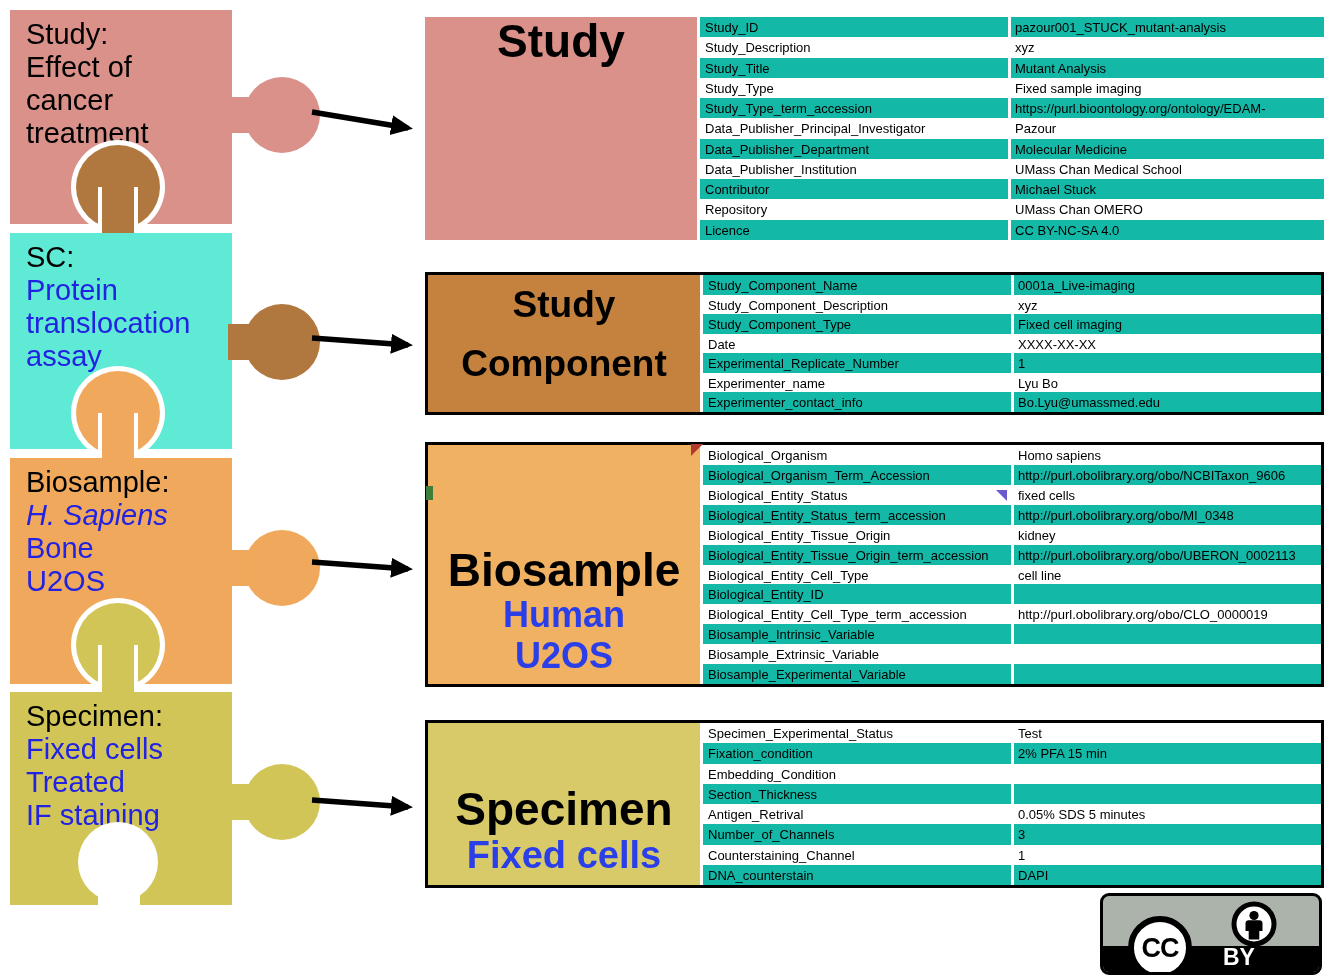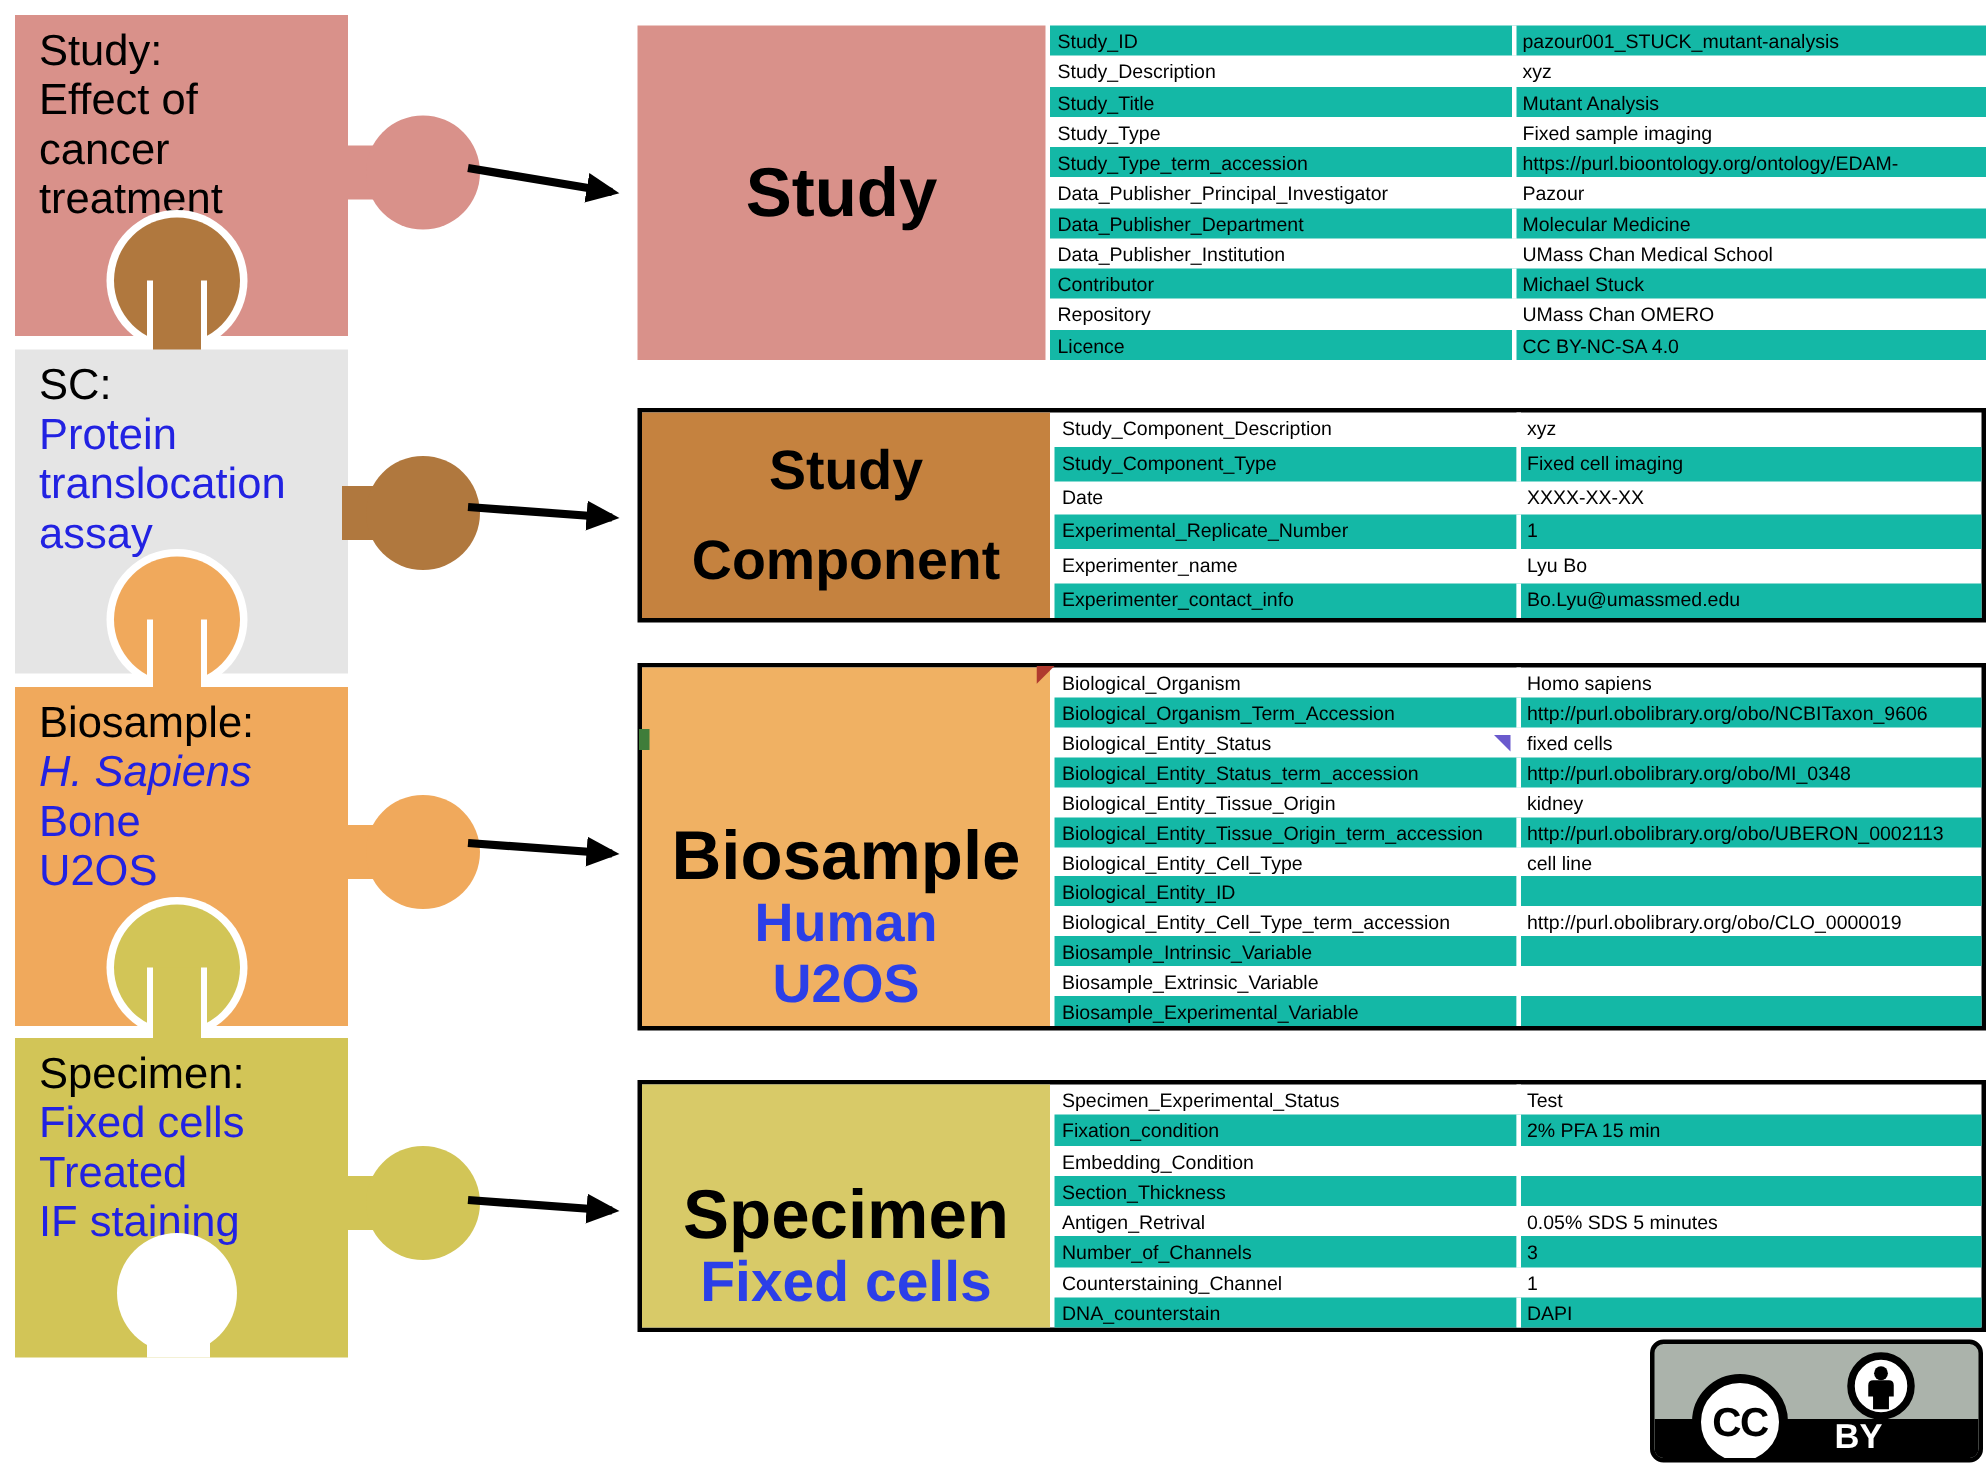--- a/index.html
+++ b/index.html
@@ -11,21 +11,21 @@
   .knob-neck{position:absolute;}
   .upknob-circle{position:absolute;width:84px;height:84px;border-radius:50%;box-shadow:0 0 0 5px #fff;}
   .upknob-neck{position:absolute;width:40px;box-sizing:border-box;border-left:4px solid #fff;border-right:4px solid #fff;}
   .hole-circle{position:absolute;width:80px;height:80px;border-radius:50%;background:#fff;}
   .hole-neck{position:absolute;width:42px;background:#fff;}
   
   svg.arrows{position:absolute;left:0;top:0;pointer-events:none;}
   
   .section{position:absolute;left:425px;width:899px;display:flex;box-sizing:border-box;background:#fff;}
   .section.bordered{border:3px solid #000;}
-  .sec-header{width:272px;flex:none;display:flex;flex-direction:column;align-items:center;justify-content:center;box-sizing:border-box;}
+  .sec-header{width:272px;flex:none;display:flex;flex-direction:column;align-items:center;box-sizing:border-box;}
   .sec-header.bottom{justify-content:flex-end;padding-bottom:8px;}
   .h-main{font-weight:bold;font-size:46px;color:#000;line-height:1.08;text-align:center;}
   .h-main.two{font-size:37px;line-height:1.6;}
   .h-sub{font-weight:bold;font-size:36px;line-height:1.12;text-align:center;}
   .sec-table{flex:1;display:flex;flex-direction:column;margin-left:3px;min-width:0;}
   .row{flex:1;display:flex;min-height:0;}
   .row.g .f,.row.g .v{background:#14b8a6;}
   .row .f{width:308px;flex:none;padding:1px 4px 0 5px;box-sizing:border-box;font-size:13px;line-height:19px;color:#000;white-space:nowrap;overflow:hidden;}
   .row .v{flex:1;border-left:3px solid #fff;padding:1px 4px 12px 4px;font-size:13px;line-height:19px;color:#000;white-space:nowrap;overflow:hidden;}
   
@@ -51,21 +51,21 @@
         </div>
     </div>
   </div>
   <div class="knob-neck" style="left: 228px; top: 97px; width: 24px; height: 36px; background-color: rgb(217, 145, 138);"></div>
   <div class="knob-circle" style="left: 244px; top: 77px; background-color: rgb(217, 145, 138);"></div>
 </div>
 
 <div>
   <div class="upknob-circle" style="left: 76px; top: 145px; background-color: rgb(176, 120, 62);"></div>
   <div class="upknob-neck" style="left: 98px; top: 187px; height: 50px; background-color: rgb(176, 120, 62);"></div>
-  <div class="piece-rect" style="left: 10px; top: 233px; height: 216px; background-color: #e5e5e5;">
+  <div class="piece-rect" style="left: 10px; top: 233px; height: 216px; background-color: #5eead4;">
     <div class="piece-text">
       <div>SC:</div>
       <div>
           <div style="color: rgb(34, 34, 226);">Protein</div>
           <div style="color: rgb(34, 34, 226);">translocation</div>
           <div style="color: rgb(34, 34, 226);">assay</div>
         </div>
     </div>
   </div>
   <div class="knob-neck" style="left: 228px; top: 324px; width: 24px; height: 36px; background-color: rgb(176, 120, 62);"></div>
@@ -171,20 +171,24 @@
       </div>
     </div>
 </div>
 
 <div class="section bordered" style="top:272px;height:143px;">
   <div class="sec-header" style="background-color: rgb(197, 130, 63);">
     <div class="h-main two">Study</div>
     <div class="h-main two">Component</div>
   </div>
   <div class="sec-table">
+      <div class="row g">
+        <div class="f">Study_Component_Name</div>
+        <div class="v"> 0001a_Live-imaging</div>
+      </div>
       <div class="row">
         <div class="f">Study_Component_Description</div>
         <div class="v">xyz</div>
       </div>
       <div class="row g">
         <div class="f">Study_Component_Type</div>
         <div class="v">Fixed cell imaging</div>
       </div>
       <div class="row">
         <div class="f">Date</div>

